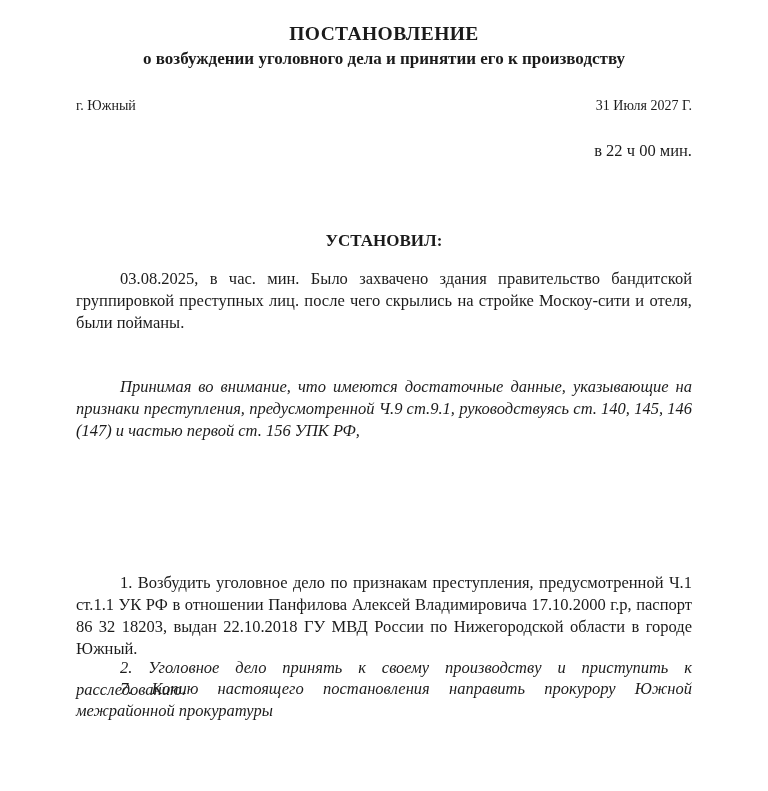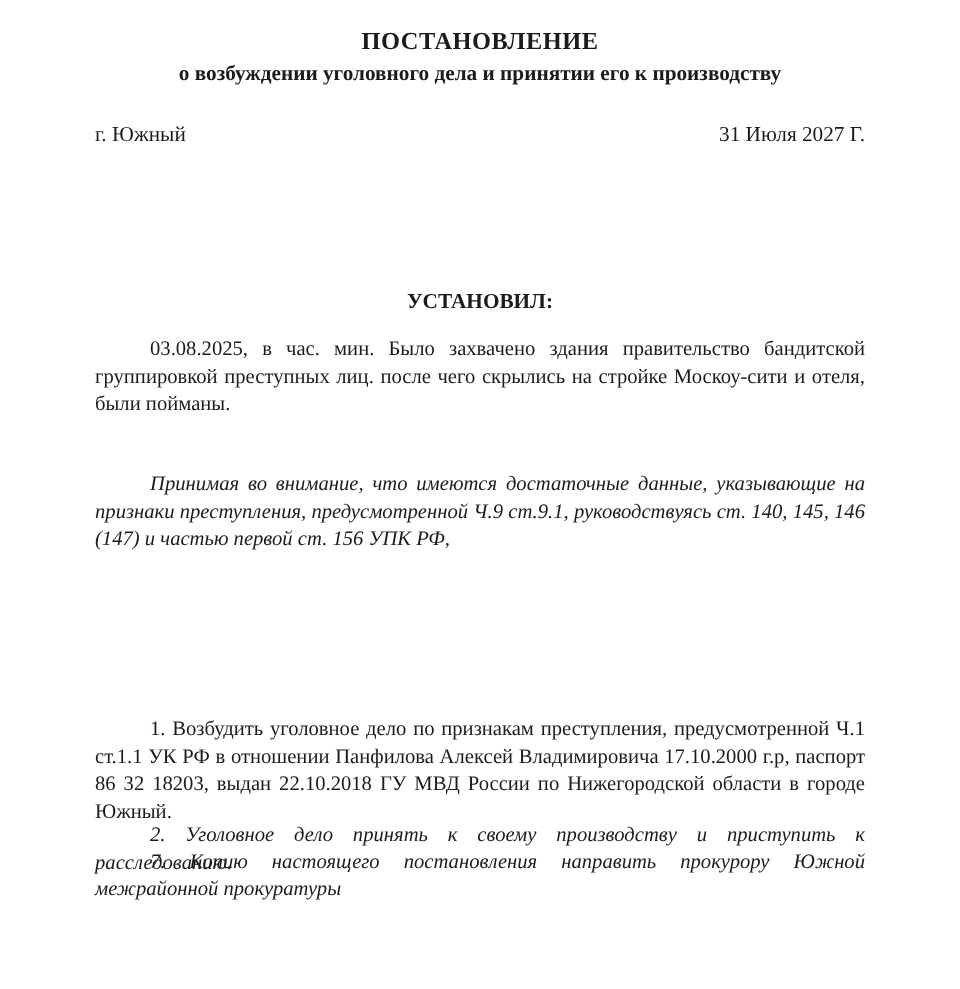--- a/index.html
+++ b/index.html
@@ -46,21 +46,21 @@
     font-weight: bold;
     font-size: 17px;
     line-height: 1.25;
   }
 
   .meta-row {
     top: 97px;
     display: flex;
     justify-content: space-between;
     align-items: baseline;
-    font-size: 17px;
+    font-size: 14px;
     line-height: 1.3;
   }
   .meta-time {
     top: 140px;
     text-align: right;
     font-size: 16.5px;
     line-height: 1.3;
   }
 
   .para {
@@ -98,20 +98,21 @@
 
   <div class="col title-sub">о возбуждении уголовного дела и принятии его к производству</div>
 
   <div class="col title-main">ПОСТАНОВЛЕНИЕ</div>
 
   <div class="col meta-row">
     <span>г. Южный</span>
     <span>31 Июля 2027 Г.</span>
   </div>
 
+  <div class="col meta-time">в 22 ч 00 мин.</div>
 
 
   <div class="col heading-center h-ustanovil">УСТАНОВИЛ:</div>
 
   <div class="col para indent p-facts">03.08.2025, в    час.    мин. Было захвачено здания правительство бандитской группировкой преступных лиц. после чего скрылись на стройке Москоу-сити и отеля, были пойманы.</div>
 
   <div class="col para indent p-grounds">Принимая во внимание, что имеются достаточные данные, указывающие на признаки преступления, предусмотренной Ч.9 ст.9.1, руководствуясь ст. 140, 145, 146 (147) и частью первой ст. 156 УПК РФ,</div>
 
 
   <div class="col para indent p-item1">1. Возбудить уголовное дело по признакам преступления, предусмотренной Ч.1 ст.1.1 УК РФ в отношении Панфилова Алексей Владимировича 17.10.2000 г.р, паспорт 86 32 18203, выдан 22.10.2018 ГУ МВД России по Нижегородской области в городе Южный.</div>

